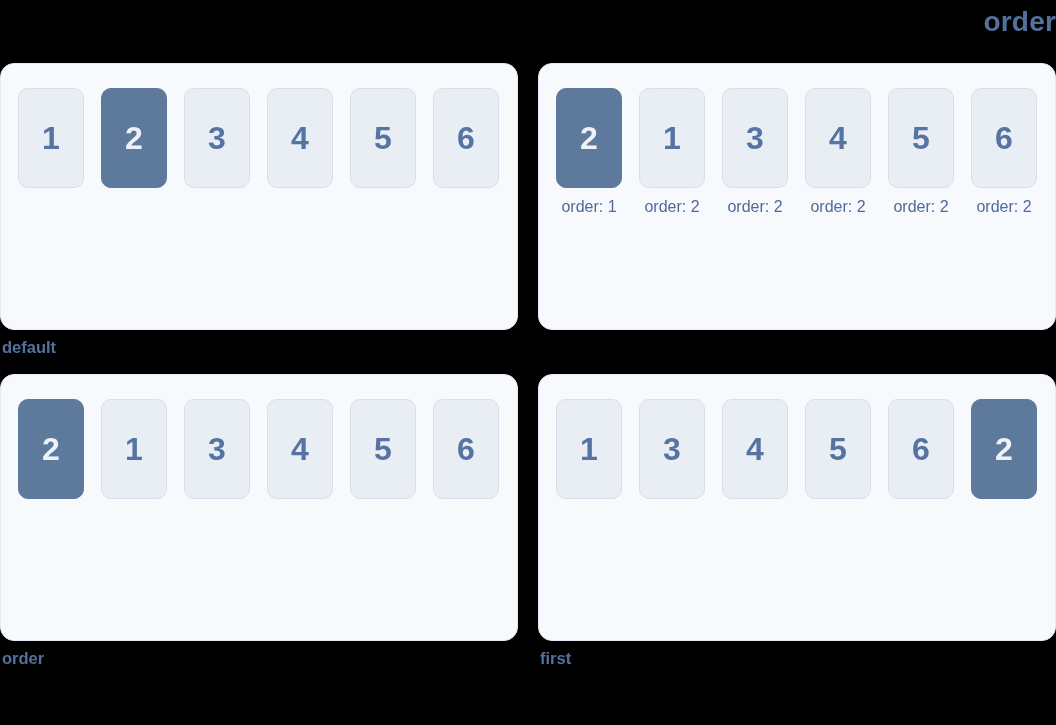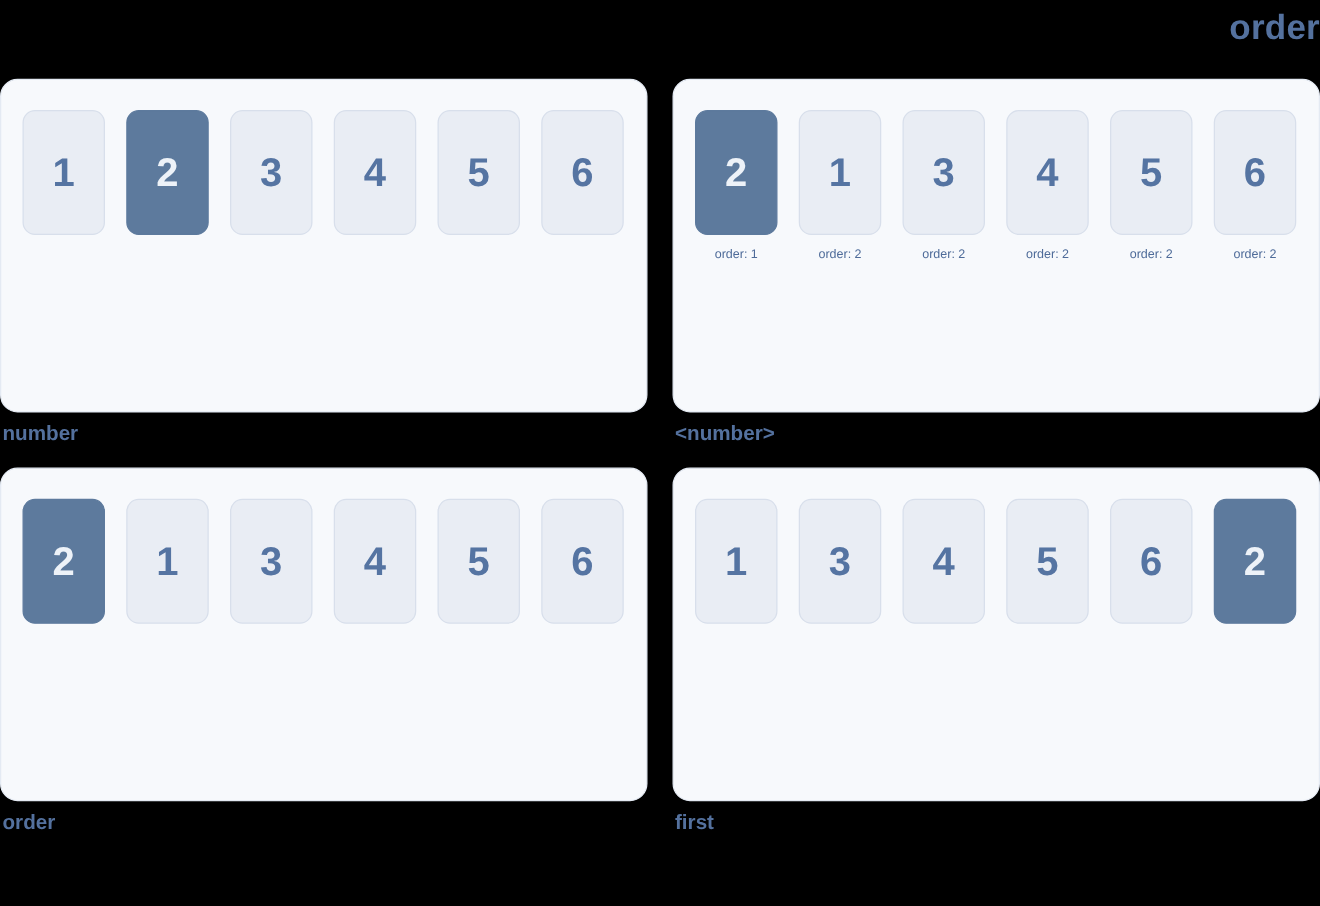--- a/index.html
+++ b/index.html
@@ -53,21 +53,21 @@
     background:var(--highlight-bg);
     border-color:var(--highlight-bg);
     color:var(--highlight-text);
   }
   .item-col{
     width:66px; flex:none;
     display:flex; flex-direction:column; align-items:center;
   }
   .order-label{
     margin-top:10px;
-    font-size:10px;
+    font-size:16px;
     font-weight:500;
     color:var(--order-label);
     white-space:nowrap;
   }
   .caption{
     margin:8px 0 0 2px;
     font-size:16.5px;
     font-weight:700;
     color:var(--caption);
     line-height:19px;
@@ -84,21 +84,21 @@
     <div class="panel">
       <div class="row">
         <div class="card">1</div>
         <div class="card hl">2</div>
         <div class="card">3</div>
         <div class="card">4</div>
         <div class="card">5</div>
         <div class="card">6</div>
       </div>
     </div>
-    <div class="caption">number</div>
+    <div class="caption">default</div>
   </div>
 
   <div class="cell">
     <div class="panel">
       <div class="row">
         <div class="item-col">
           <div class="card hl">2</div>
           <div class="order-label">order: 1</div>
         </div>
         <div class="item-col">
@@ -116,21 +116,20 @@
         <div class="item-col">
           <div class="card">5</div>
           <div class="order-label">order: 2</div>
         </div>
         <div class="item-col">
           <div class="card">6</div>
           <div class="order-label">order: 2</div>
         </div>
       </div>
     </div>
-    <div class="caption">&lt;number&gt;</div>
   </div>
 
   <div class="cell">
     <div class="panel">
       <div class="row">
         <div class="card hl">2</div>
         <div class="card">1</div>
         <div class="card">3</div>
         <div class="card">4</div>
         <div class="card">5</div>

